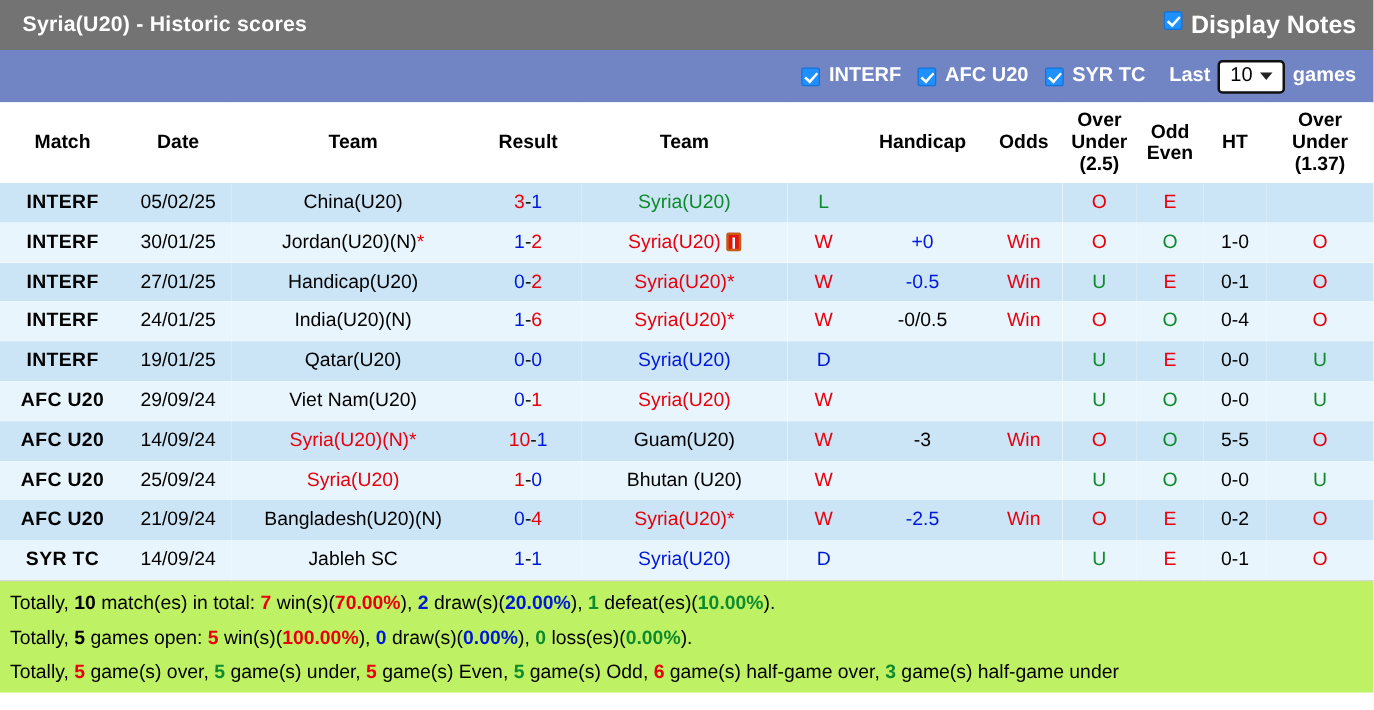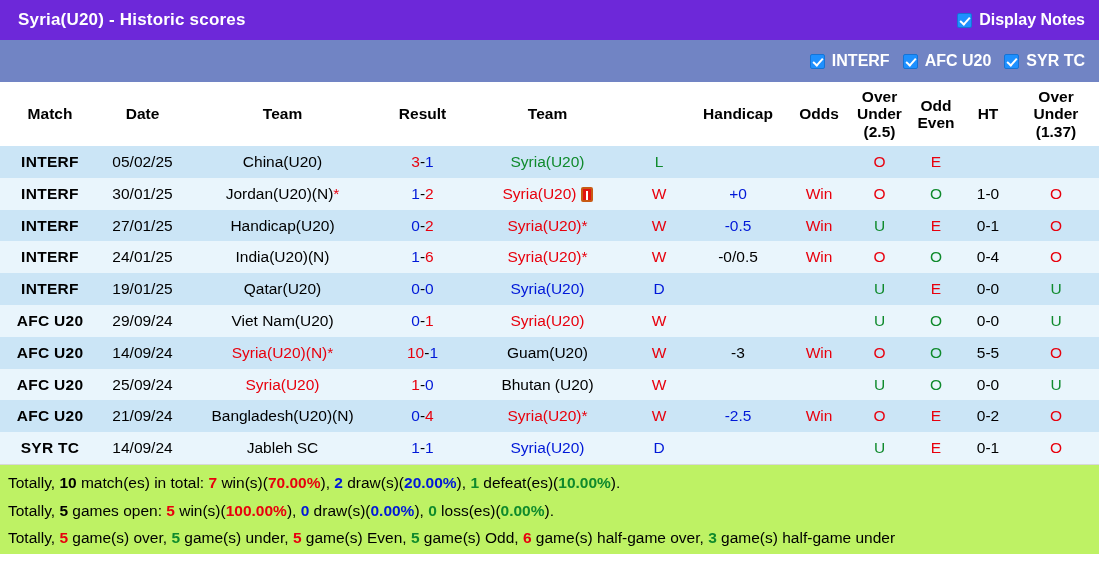--- a/index.html
+++ b/index.html
@@ -11,36 +11,36 @@
   }
   #app {
     width: 1099px; height: 568px;
     position: relative;
     background: #ffffff;
     overflow: hidden;
   }
   
   .titlebar {
     height: 40px;
-    background: #6d28d9;
+    background: #737373;
     display: flex;
     align-items: center;
     padding: 0 14px 0 18px;
     color: #ffffff;
   }
   .titlebar .title {
     font-size: 17px;
     font-weight: bold;
     letter-spacing: .2px;
     white-space: nowrap;
   }
   .titlebar .spacer { flex: 1 1 auto; }
   .notes-group {
-    display: flex; align-items: center; gap: 7px;
-    font-size: 16px; font-weight: bold;
+    display: flex; gap: 7px;
+    font-size: 20px; font-weight: bold;
   }
   
   .filterbar {
     height: 42px;
     background: #7184c4;
     display: flex;
     align-items: center;
     justify-content: flex-end;
     gap: 13px;
     padding: 0 14px 0 0;
@@ -196,20 +196,28 @@
       <span class="cb"></span>
       <span>INTERF</span>
     </div>
     <div class="filter-item">
       <span class="cb"></span>
       <span>AFC U20</span>
     </div>
     <div class="filter-item">
       <span class="cb"></span>
       <span>SYR TC</span>
+    </div>
+    <div class="last-group">
+      <span>Last</span>
+      <span class="sel">
+        <span>10</span>
+        <span class="caret"></span>
+      </span>
+      <span>games</span>
     </div>
   </div>
 
   <table class="scores">
     <colgroup>
       <col style="width:100px">
         <col style="width:85px">
         <col style="width:195px">
       <col style="width:85px">
         <col style="width:165px">

